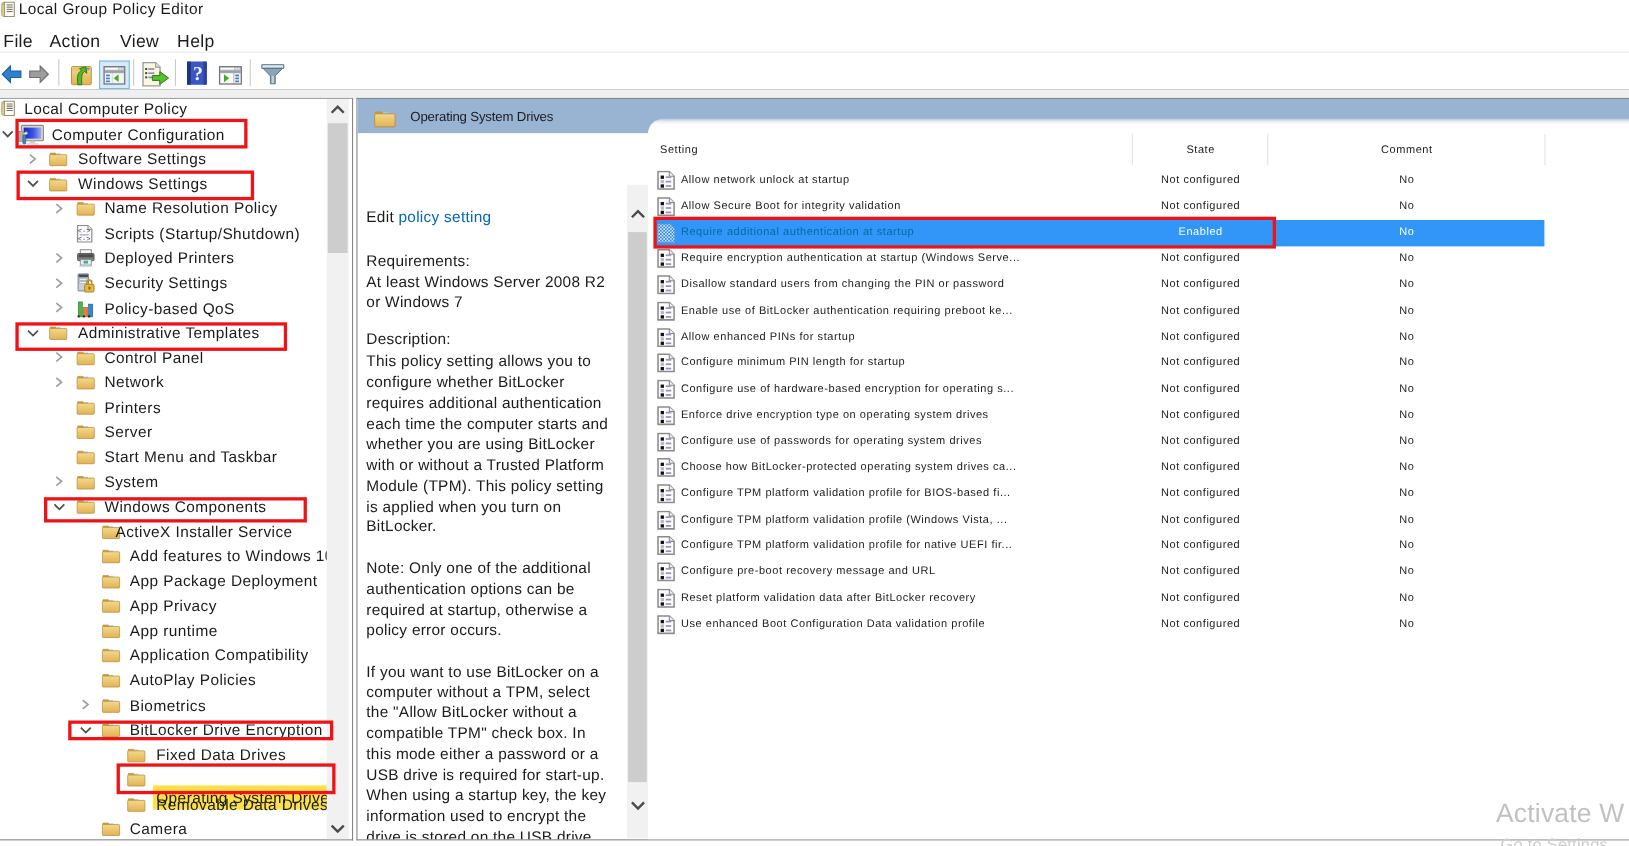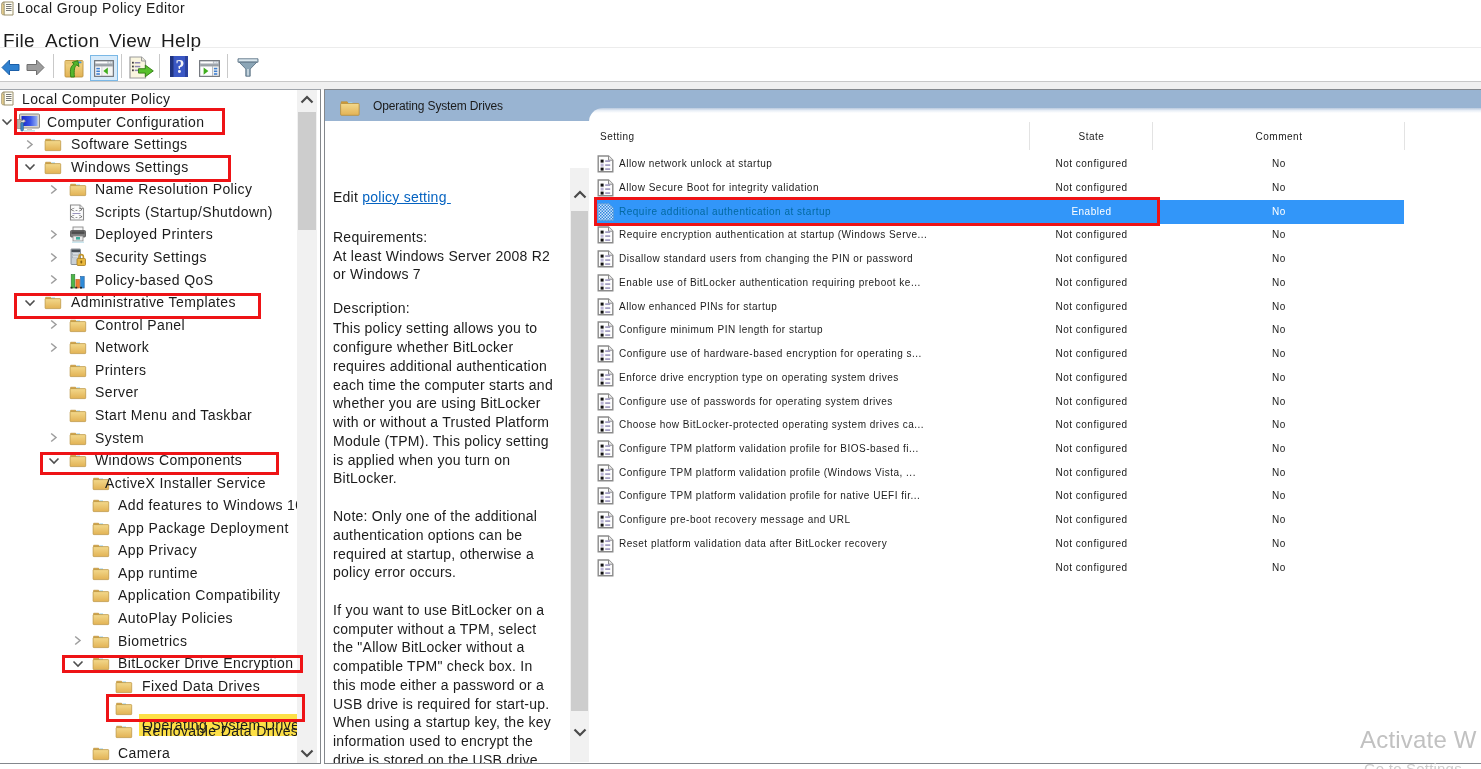--- a/index.html
+++ b/index.html
@@ -2,21 +2,21 @@
 <html><head>
 <meta charset="utf-8">
 <style>
 html,body{margin:0;padding:0}
 body{width:1481px;height:769px;position:relative;background:#fff;overflow:hidden;
   font-family:"Liberation Sans",sans-serif;color:#1b1b1b;}
 .abs{position:absolute}
 svg{position:absolute;overflow:visible}
 
 #titletxt{left:17px;top:0px;font-size:14px;letter-spacing:.4px}
-#menubar{left:0;top:28px;width:1240px;height:19px;background:#fff;font-size:19px;letter-spacing:.3px}
+#menubar{left:0;top:28px;width:1240px;height:19px;background:#fff;font-size:16px;letter-spacing:.3px}
 .menuitem{position:absolute;top:1.5px}
 #menuline{left:0;top:47px;width:1481px;height:1px;background:#ececec}
 #toolline{left:0;top:81px;width:1481px;height:1px;background:#c8c8c8}
 #midstrip{left:0;top:82px;width:1481px;height:8px;background:#f0f0f0}
 .tsep{position:absolute;width:1px;height:24px;background:#c9c9c9;top:54px}
 
 #treepane{left:0;top:89px;width:320px;height:673px;background:#fff;
   border-top:1px solid #a0a5ab;border-right:1px solid #83878c;border-bottom:1px solid #83878c;overflow:hidden}
 #rightpane{left:324px;top:89px;width:1157px;height:673px;background:#fff;
   border-top:1px solid #83878c;border-left:1px solid #83878c;border-bottom:1px solid #83878c;overflow:hidden}
@@ -385,21 +385,21 @@
 </div>
 
 <div class="abs" id="rightpane">
   <div class="abs" id="blueband"></div>
   <div class="abs" id="whitetab"></div>
   <svg style="left:14px;top:8px" width="22" height="19" viewBox="0 0 18 16">
       <use href="#folder"></use>
     </svg>
   <div class="abs" id="oshead">Operating System Drives</div>
 
-  <div class="mpb" style="top:97.6px">Edit <span style="color:#0563c1;text-decoration:underline">policy setting&nbsp;</span></div>
+  <div class="mpb" style="top:97.6px">Edit <span style="color:#0563c1;">policy setting&nbsp;</span></div>
   <div class="mpb" style="top:137.9px">Requirements:<br>At least Windows Server 2008 R2<br>or Windows 7</div>
   <div class="mpb" style="top:209.4px">Description:</div>
   <div class="mpb" style="top:229.4px">This policy setting allows you to<br>configure whether BitLocker<br>requires additional authentication<br>each time the computer starts and<br>whether you are using BitLocker<br>with or without a Trusted Platform<br>Module (TPM). This policy setting<br>is applied when you turn on<br>BitLocker.</div>
   <div class="mpb" style="top:417.2px">Note: Only one of the additional<br>authentication options can be<br>required at startup, otherwise a<br>policy error occurs.</div>
   <div class="mpb" style="top:510.9px">If you want to use BitLocker on a<br>computer without a TPM, select<br>the "Allow BitLocker without a<br>compatible TPM" check box. In<br>this mode either a password or a<br>USB drive is required for start-up.<br>When using a startup key, the key<br>information used to encrypt the<br>drive is stored on the USB drive,</div>
 
   <div class="sbtrack" style="left:245px;top:78px;width:19px;height:594px"></div>
   <div class="sbthumb" style="left:246px;top:121px;width:17px;height:500px"></div>
   <svg style="left:248px;top:100px" width="14" height="9" viewBox="0 0 14 9">
       <path d="M1.5 7.5 L7 2 L12.5 7.5" fill="none" stroke="#4a4a4a" stroke-width="2.2"></path>
@@ -514,20 +514,21 @@
 <div class="lrow ccomment" style="top:419.1px">No</div>
 <svg style="left:272px;top:444.9px" width="17" height="18" viewBox="0 0 17 18">
       <use href="#doc"></use>
     </svg>
 <div class="lrow" style="left:294px;top:442.9px">Reset platform validation data after BitLocker recovery</div>
 <div class="lrow cstate" style="top:442.9px">Not configured</div>
 <div class="lrow ccomment" style="top:442.9px">No</div>
 <svg style="left:272px;top:468.6px" width="17" height="18" viewBox="0 0 17 18">
       <use href="#doc"></use>
     </svg>
+<div class="lrow" style="left:294px;top:466.6px">Use enhanced Boot Configuration Data validation profile</div>
 <div class="lrow cstate" style="top:466.6px">Not configured</div>
 <div class="lrow ccomment" style="top:466.6px">No</div>
 </div>
 
 <div class="red" style="left:14px;top:108px;width:205px;height:21px"></div>
 <div class="red" style="left:14.5px;top:155px;width:210.5px;height:21px"></div>
 <div class="red" style="left:14px;top:293px;width:241px;height:19.5px"></div>
 <div class="red" style="left:40px;top:451.5px;width:233px;height:17px"></div>
 <div class="red" style="left:62px;top:655px;width:235px;height:12.2px"></div>
 <div class="red" style="left:105.5px;top:693.5px;width:193.5px;height:22.5px"></div>

